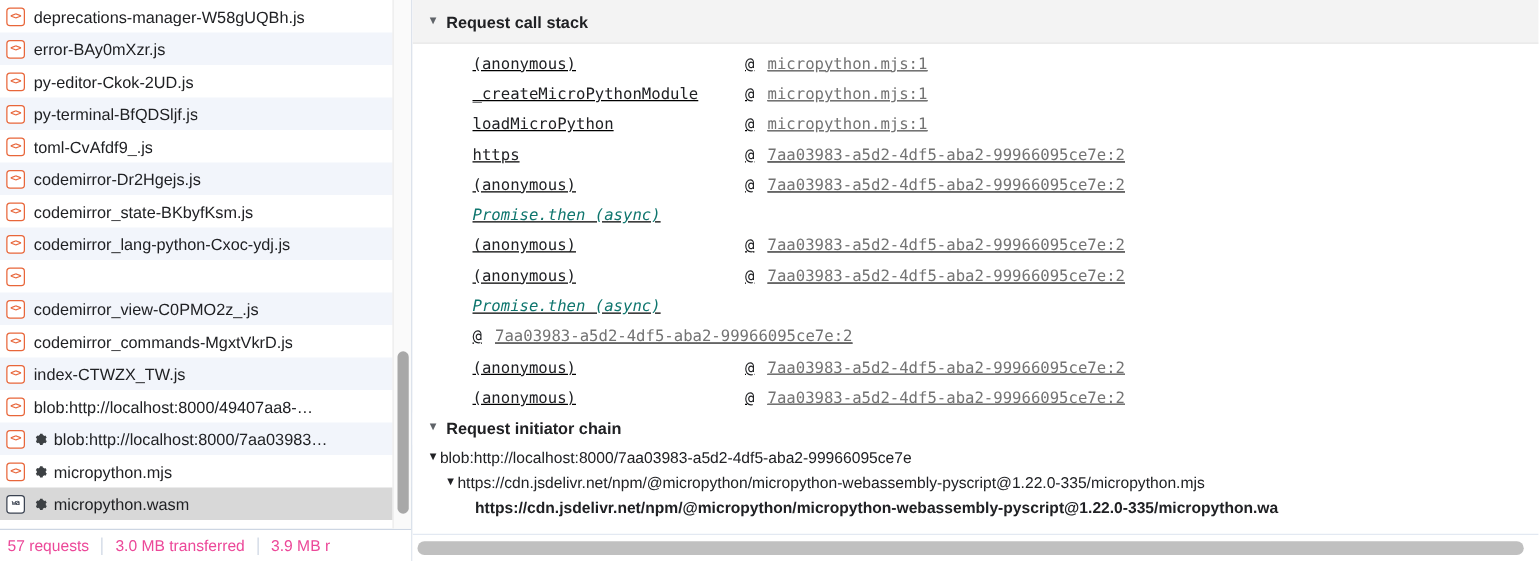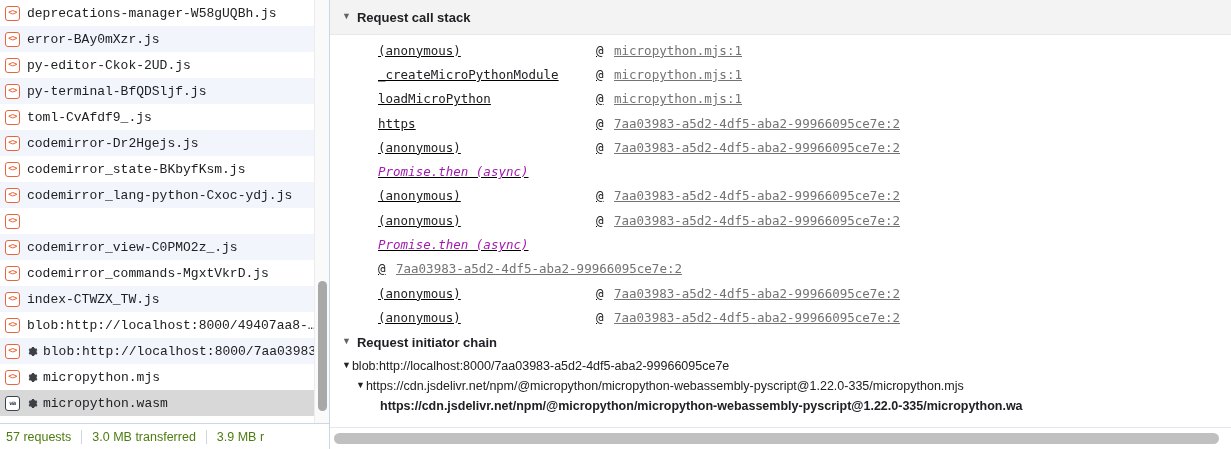--- a/index.html
+++ b/index.html
@@ -89,21 +89,20 @@
     height: 11px;
     position: relative;
     display: inline-block;
   }
   .gear-ic svg { display: block; }
 
   .req-label {
     overflow: hidden;
     text-overflow: ellipsis;
     white-space: nowrap;
-    font-family: Liberation Mono, monospace;
   }
 
   
   .v-scroll-track {
     position: absolute;
     right: 0;
     top: 0;
     width: 15px;
     height: 100%;
     background: #fafafa;
@@ -118,21 +117,21 @@
   }
 
   
   .summary-bar {
     flex: 0 0 26px;
     height: 26px;
     border-top: 1px solid #cdd6e3;
     display: flex;
     align-items: center;
     font-size: 12.5px;
-    color: #4d7c0f;
+    color: #ec4899;
     background: #ffffff;
     padding-left: 6px;
     white-space: nowrap;
     overflow: hidden;
   }
   .summary-item { padding: 0 10px 0 0; }
   .summary-sep {
     width: 1px;
     height: 14px;
     background: #cdd6e3;
@@ -204,21 +203,21 @@
     width: 18px;
     color: #202124;
   }
   .cs-link {
     color: #737373;
     text-decoration: underline;
     cursor: pointer;
   }
   .cs-row.async .cs-fn {
     font-style: italic;
-    color: #a21caf;
+    color: #0f766e;
   }
 
   
   .chain {
     flex: 1 1 auto;
     position: relative;
     overflow: hidden;
     font-size: 12.5px;
     color: #202124;
   }

